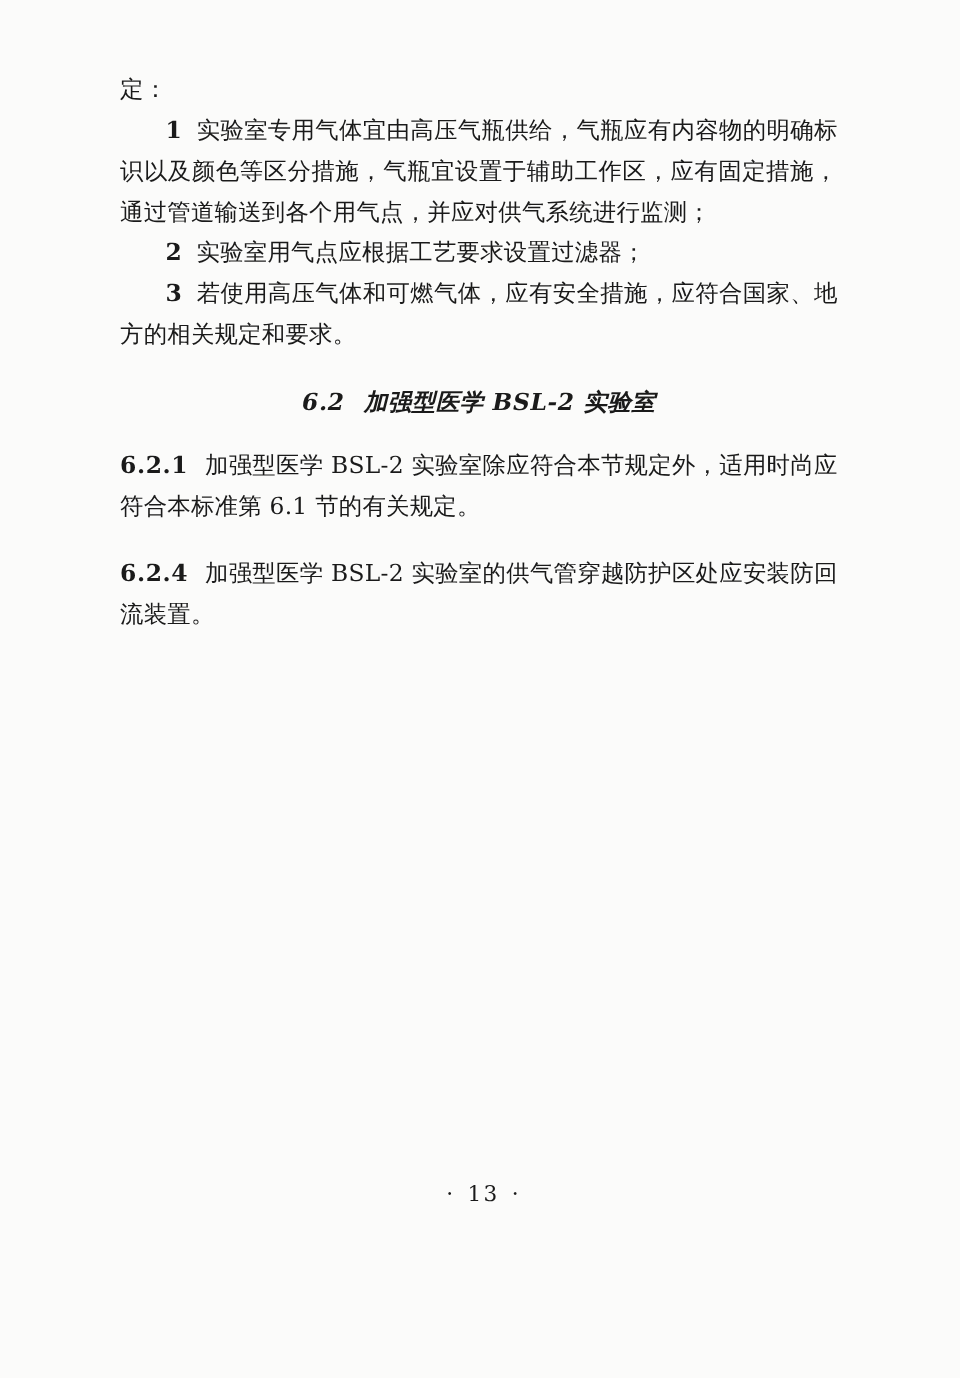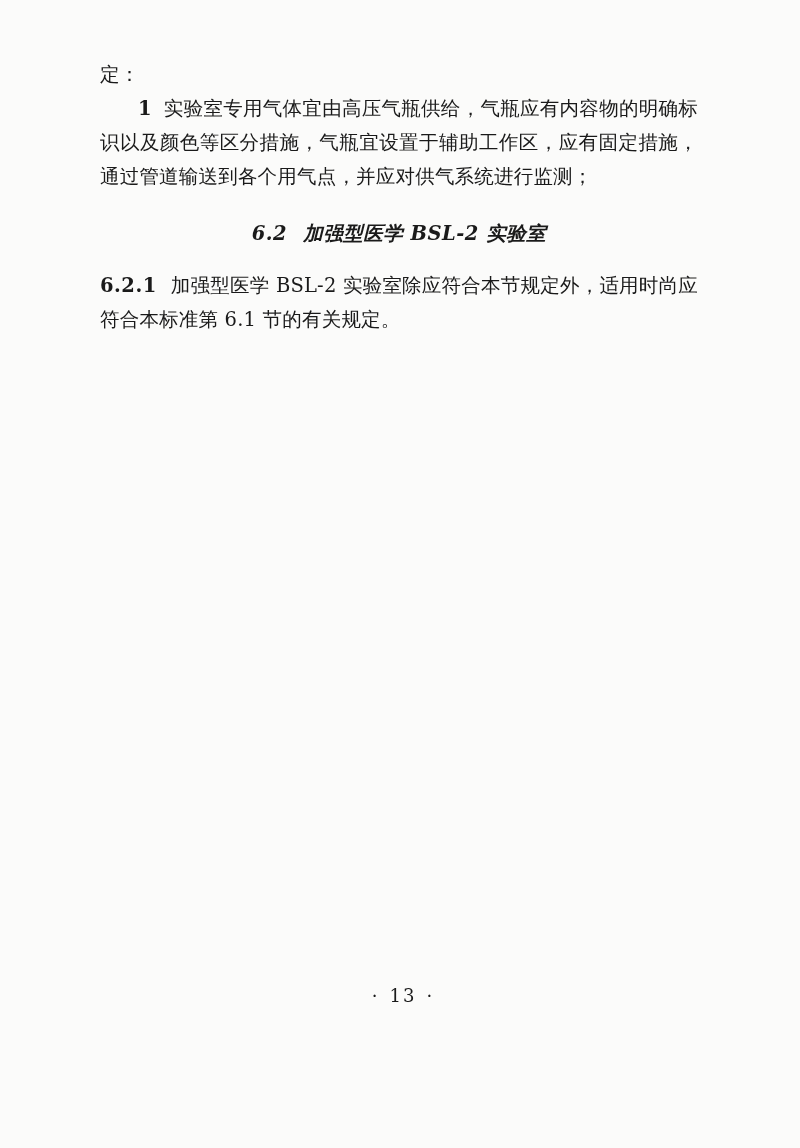--- a/index.html
+++ b/index.html
@@ -95,28 +95,31 @@
 <body>
 
 <div class="page">
 
   <div class="content">
 
     <p class="para cont-line">定：</p>
 
     <p class="para numbered"><span class="num">1</span><span class="num-gap"></span><span>实验室专用气体宜由高压气瓶供给，气瓶应有内容物的明确标识以及颜色等区分措施，气瓶宜设置于辅助工作区，应有固定措施，通过管道输送到各个用气点，并应对供气系统进行监测；</span></p>
 
+    <p class="para numbered"><span class="num">2</span><span class="num-gap"></span><span>实验室用气点应根据工艺要求设置过滤器；</span></p>
 
+    <p class="para numbered"><span class="num">3</span><span class="num-gap"></span><span>若使用高压气体和可燃气体，应有安全措施，应符合国家、地方的相关规定和要求。</span></p>
 
     <h2 class="section-heading"><span>6.2</span><span class="sec-gap"></span><span>加强型医学 BSL-2 实验室</span></h2>
 
     <p class="para clause"><span class="clause-num">6.2.1</span><span class="clause-gap"></span><span>加强型医学 BSL-2 实验室除应符合本节规定外，适用时尚应符合本标准第 6.1 节的有关规定。</span></p>
 
 
 
+    <p class="para clause"><span class="clause-num">6.2.4</span><span class="clause-gap"></span><span>加强型医学 BSL-2 实验室的供气管穿越防护区处应安装防回流装置。</span></p>
 
   </div>
 
   <div class="footer">
     <span class="footer-inner"><span class="dot">·</span><span>13</span><span class="dot">·</span></span>
   </div>
 
 </div>
 
 </body></html>

